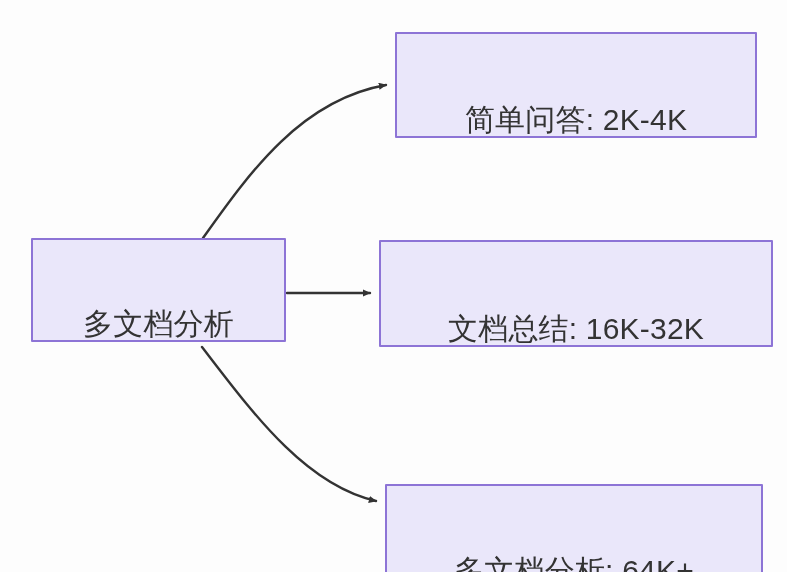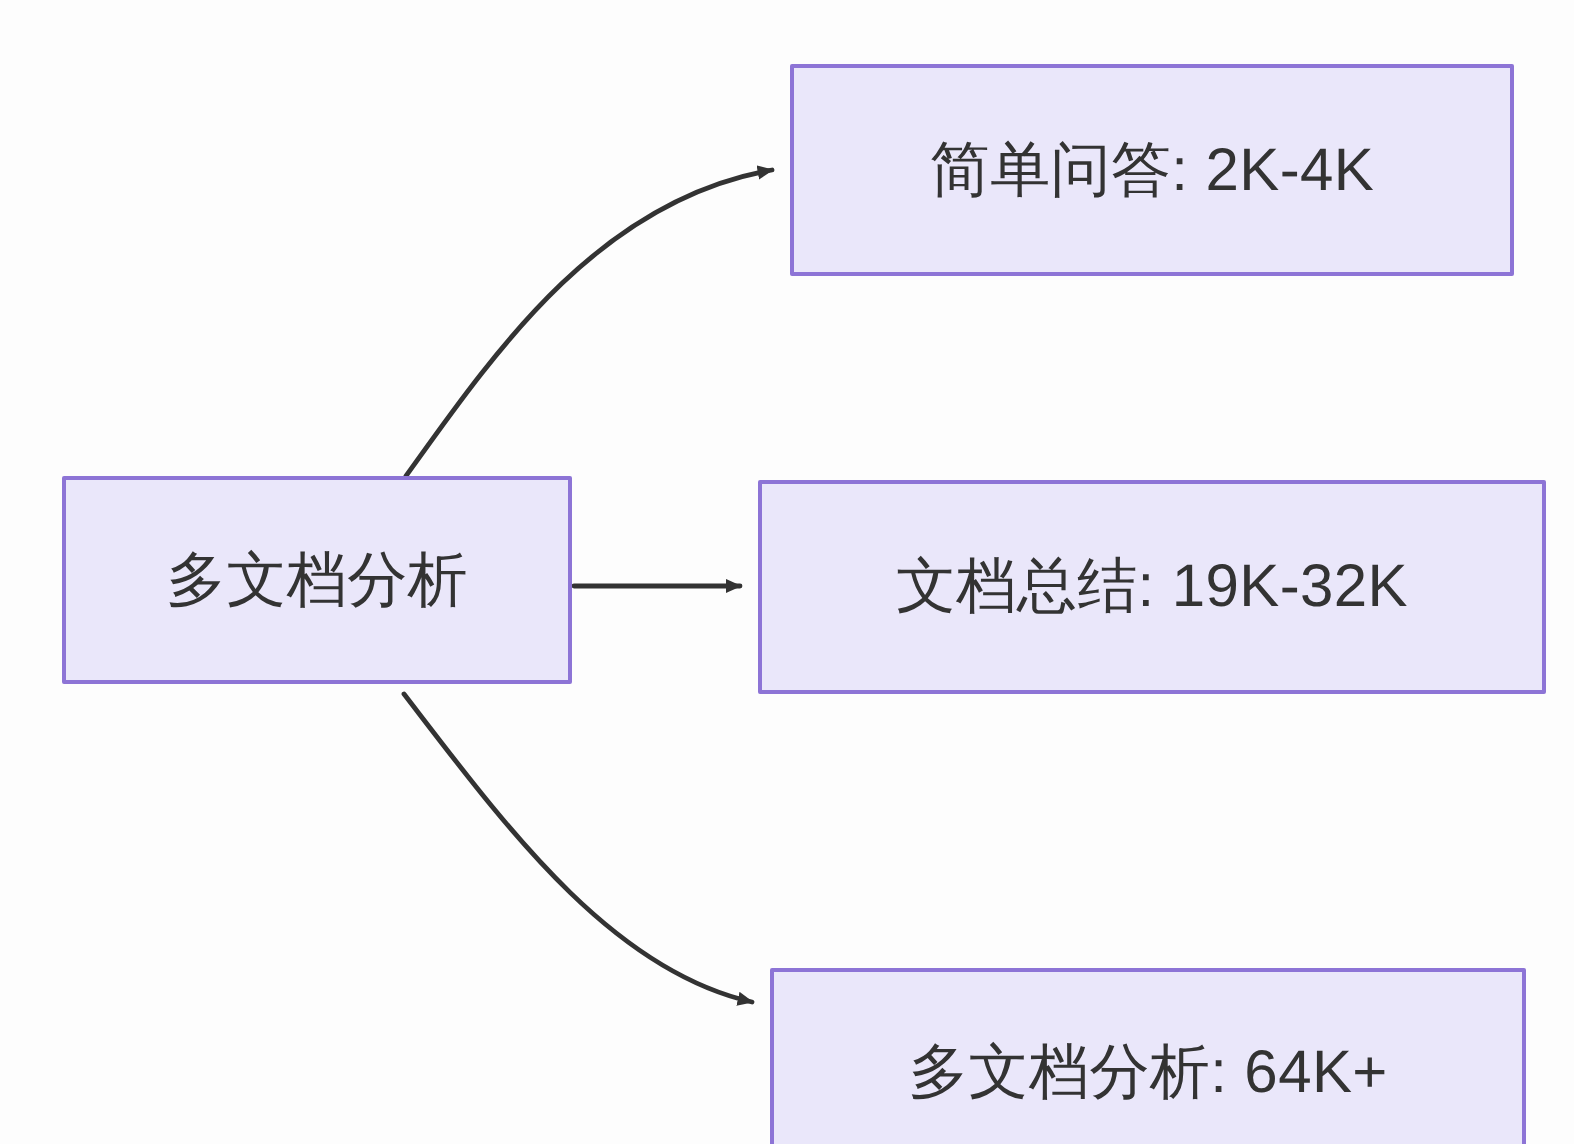--- a/index.html
+++ b/index.html
@@ -20,21 +20,21 @@
     left: 0;
     top: 0;
     width: 787px;
     height: 572px;
     pointer-events: none;
   }
   .node {
     position: absolute;
     box-sizing: border-box;
     display: flex;
-    align-items: center;
+    align-items: flex-end;
     justify-content: center;
     background: #eae7fa;
     border: 2px solid #8d74d6;
     border-radius: 1px;
   }
   .node-label {
     color: #333333;
     font-size: 30px;
     font-weight: 400;
     line-height: 1.1;
@@ -88,20 +88,20 @@
 
   <div class="node" id="node-root">
     <span class="node-label">多文档分析</span>
   </div>
 
   <div class="node" id="node-simple-qa">
     <span class="node-label">简单问答: 2K-4K</span>
   </div>
 
   <div class="node" id="node-doc-summary">
-    <span class="node-label">文档总结: 19K-32K</span>
+    <span class="node-label">文档总结: 16K-32K</span>
   </div>
 
   <div class="node" id="node-multidoc">
     <span class="node-label">多文档分析: 64K+</span>
   </div>
 
 </div>
 
 </body></html>

